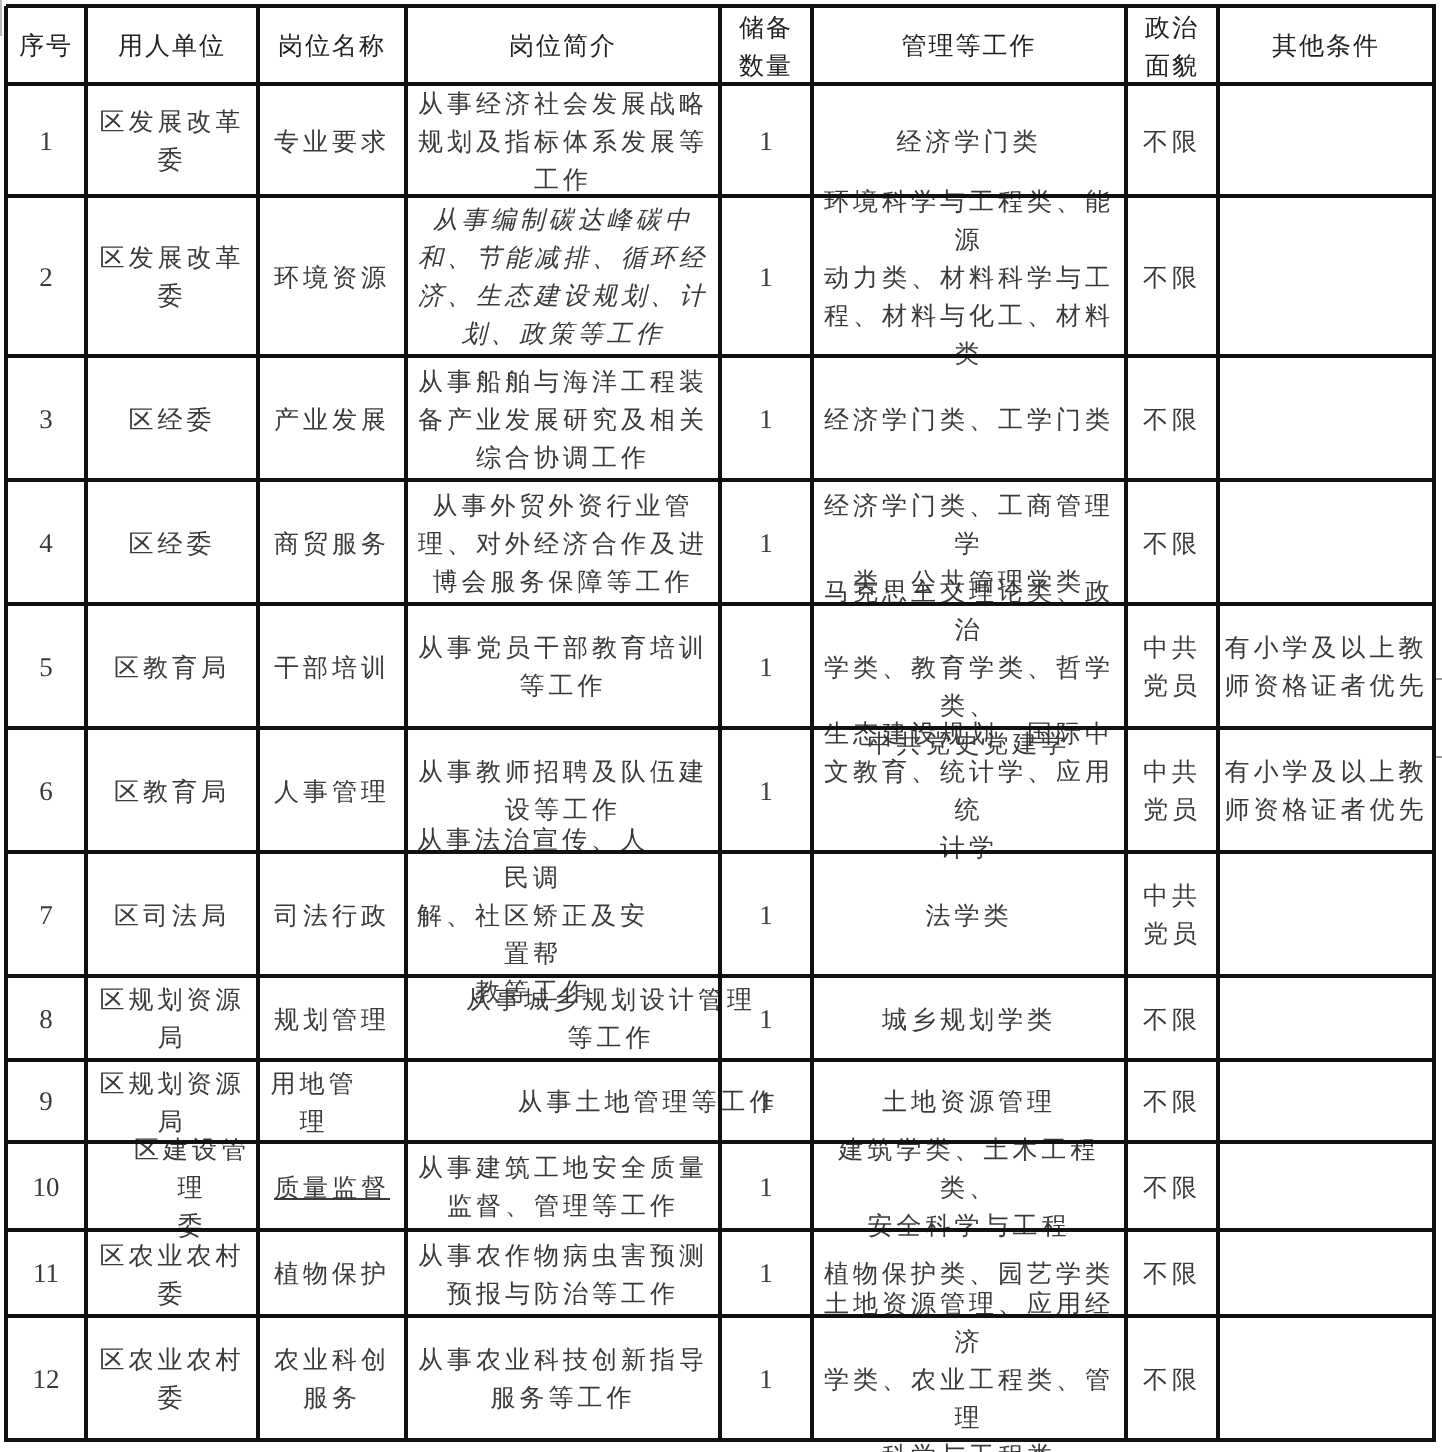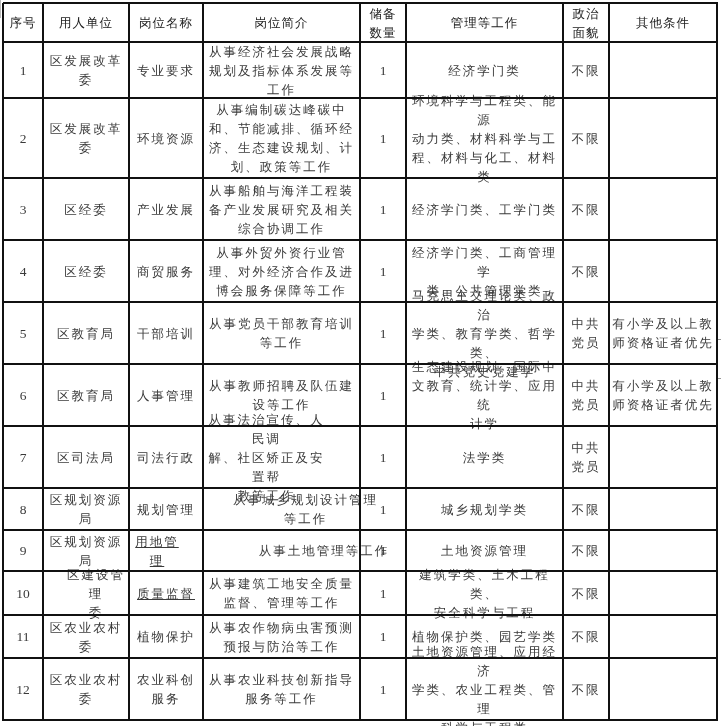--- a/index.html
+++ b/index.html
@@ -41,21 +41,21 @@
       <div class="cell num" style="left: 360px; top: 42px; width: 46px; height: 56px;">1</div>
       <div class="cell" style="left: 406px; top: 42px; width: 157px; height: 56px;">经济学门类</div>
       <div class="cell" style="left: 563px; top: 42px; width: 46px; height: 56px;">不限</div>
       <div class="cell" style="left: 609px; top: 42px; width: 108px; height: 56px;"></div>
     </div>
     <div>
       <div class="cell num" style="left: 3px; top: 98px; width: 40px; height: 80px;">2</div>
       <div class="cell" style="left: 43px; top: 98px; width: 86px; height: 80px;">区发展改革
 委</div>
       <div class="cell" style="left: 129px; top: 98px; width: 74px; height: 80px;">环境资源</div>
-      <div class="cell" style="left: 203px; top: 98px; width: 157px; height: 80px;">从事编制碳达峰碳中
+      <div class="cell" style="left: 203px; top: 98px; width: 157px; height: 80px; font-style: italic;">从事编制碳达峰碳中
 和、节能减排、循环经
 济、生态建设规划、计
 划、政策等工作</div>
       <div class="cell num" style="left: 360px; top: 98px; width: 46px; height: 80px;">1</div>
       <div class="cell" style="left: 406px; top: 98px; width: 157px; height: 80px;">环境科学与工程类、能源
 动力类、材料科学与工
 程、材料与化工、材料类</div>
       <div class="cell" style="left: 563px; top: 98px; width: 46px; height: 80px;">不限</div>
       <div class="cell" style="left: 609px; top: 98px; width: 108px; height: 80px;"></div>
     </div>
@@ -136,21 +136,21 @@
 等工作</div>
       <div class="cell num" style="left: 360px; top: 488px; width: 46px; height: 42px;">1</div>
       <div class="cell" style="left: 406px; top: 488px; width: 157px; height: 42px;">城乡规划学类</div>
       <div class="cell" style="left: 563px; top: 488px; width: 46px; height: 42px;">不限</div>
       <div class="cell" style="left: 609px; top: 488px; width: 108px; height: 42px;"></div>
     </div>
     <div>
       <div class="cell num" style="left: 3px; top: 530px; width: 40px; height: 41px;">9</div>
       <div class="cell" style="left: 43px; top: 530px; width: 86px; height: 41px;">区规划资源
 局</div>
-      <div class="cell" style="left: 129px; top: 530px; width: 56px; height: 41px; text-decoration: underline;">用地管理</div>
+      <div class="cell" style="left: 129px; top: 530px; width: 56px; height: 41px;">用地管理</div>
       <div class="cell" style="left: 203px; top: 530px; width: 146px; height: 41px; margin-left: 48px;">从事土地管理等工作</div>
       <div class="cell num" style="left: 360px; top: 530px; width: 46px; height: 41px;">1</div>
       <div class="cell" style="left: 406px; top: 530px; width: 157px; height: 41px;">土地资源管理</div>
       <div class="cell" style="left: 563px; top: 530px; width: 46px; height: 41px;">不限</div>
       <div class="cell" style="left: 609px; top: 530px; width: 108px; height: 41px;"></div>
     </div>
     <div>
       <div class="cell num" style="left: 3px; top: 571px; width: 40px; height: 44px;">10</div>
       <div class="cell" style="left: 43px; top: 571px; width: 86px; height: 44px; padding-left: 23px;">区建设管理
 委</div>

